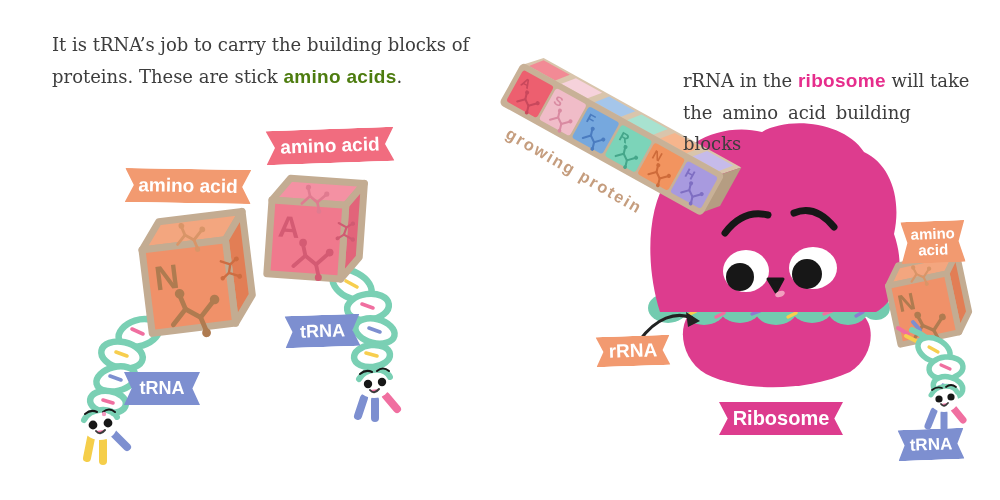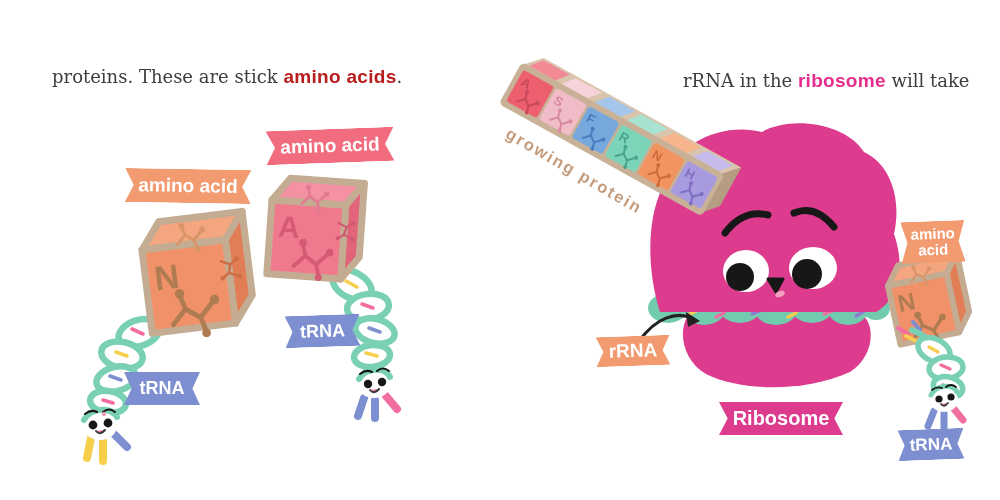--- a/index.html
+++ b/index.html
@@ -1,19 +1,19 @@
 <!DOCTYPE html>
 <html><head>
 <meta charset="utf-8">
 <style>
   html,body{margin:0;padding:0;background:#fff;}
   #page{position:relative;width:1000px;height:500px;background:#ffffff;overflow:hidden;
         font-family:"Liberation Sans",sans-serif;}
   .para{position:absolute;font-family:"DejaVu Serif",serif;color:#3d3d3d;font-size:18px;line-height:1.72;}
-  .hl-orange{font-family:"Liberation Sans",sans-serif;font-weight:bold;color:#b91c1c;font-size:19px;letter-spacing:.3px;}
+  .hl-orange{font-family:"Liberation Sans",sans-serif;font-weight:bold;color:#4d7c0f;font-size:19px;letter-spacing:.3px;}
   .hl-pink{font-family:"Liberation Sans",sans-serif;font-weight:bold;color:#e62d8c;font-size:19px;letter-spacing:.3px;}
   .ribbon{position:absolute;color:#fff;font-weight:bold;display:flex;align-items:center;justify-content:center;
           text-align:center;clip-path:polygon(0% 0%,100% 0%,93% 50%,100% 100%,0% 100%,7% 50%);}
   .ribbon-sm{clip-path:polygon(0% 0%,100% 0%,90% 50%,100% 100%,0% 100%,10% 50%);}
   .bg-orange{background:#f29a70;}
   .bg-pink{background:#f16c7f;}
   .bg-purple{background:#7d8fd0;}
   .bg-magenta{background:#dd3c8e;}
   #growing-protein-label{position:absolute;left:512px;top:124px;transform:rotate(30deg);transform-origin:0 0;
           font-weight:bold;font-size:16.5px;letter-spacing:2px;color:#c59d7e;white-space:nowrap;}
@@ -253,27 +253,27 @@
     </g>
     <g stroke="#171717" stroke-width="1.8" fill="none" stroke-linecap="round">
       <path d="M932 390 Q 937 386 942 388"></path>
       <path d="M946 387 Q 951 383 956 387"></path>
     </g>
     <path d="M941 404 Q 944 408 948 403" stroke="#3a3a3a" stroke-width="1.8" fill="#f06fa0" stroke-linecap="round"></path>
   </g>
 </svg>
 
 <div class="para" style="left:52px;top:30px;width:420px;">
-  <br>
+  <span>It is tRNA’s job to carry the building blocks of</span><br>
   <span>proteins. These are stick </span><span class="hl-orange">amino acids</span><span>.</span>
 </div>
 
 <div class="para" style="left:683px;top:30px;width:290px;margin-top:35px;">
   <span>rRNA in the </span><span class="hl-pink">ribosome</span><span> will take</span><br>
-  <br>
+  <span style="word-spacing:4px;">the amino acid building blocks</span><br>
 </div>
 
 <div class="ribbon bg-orange" style="left:125px;top:169px;width:126px;height:34px;font-size:19px;transform:rotate(1deg);">
       <span>amino acid</span>
     </div>
 
 <div class="ribbon bg-pink" style="left:266px;top:129px;width:128px;height:34px;font-size:19px;transform:rotate(-2deg);">
       <span>amino acid</span>
     </div>
 

